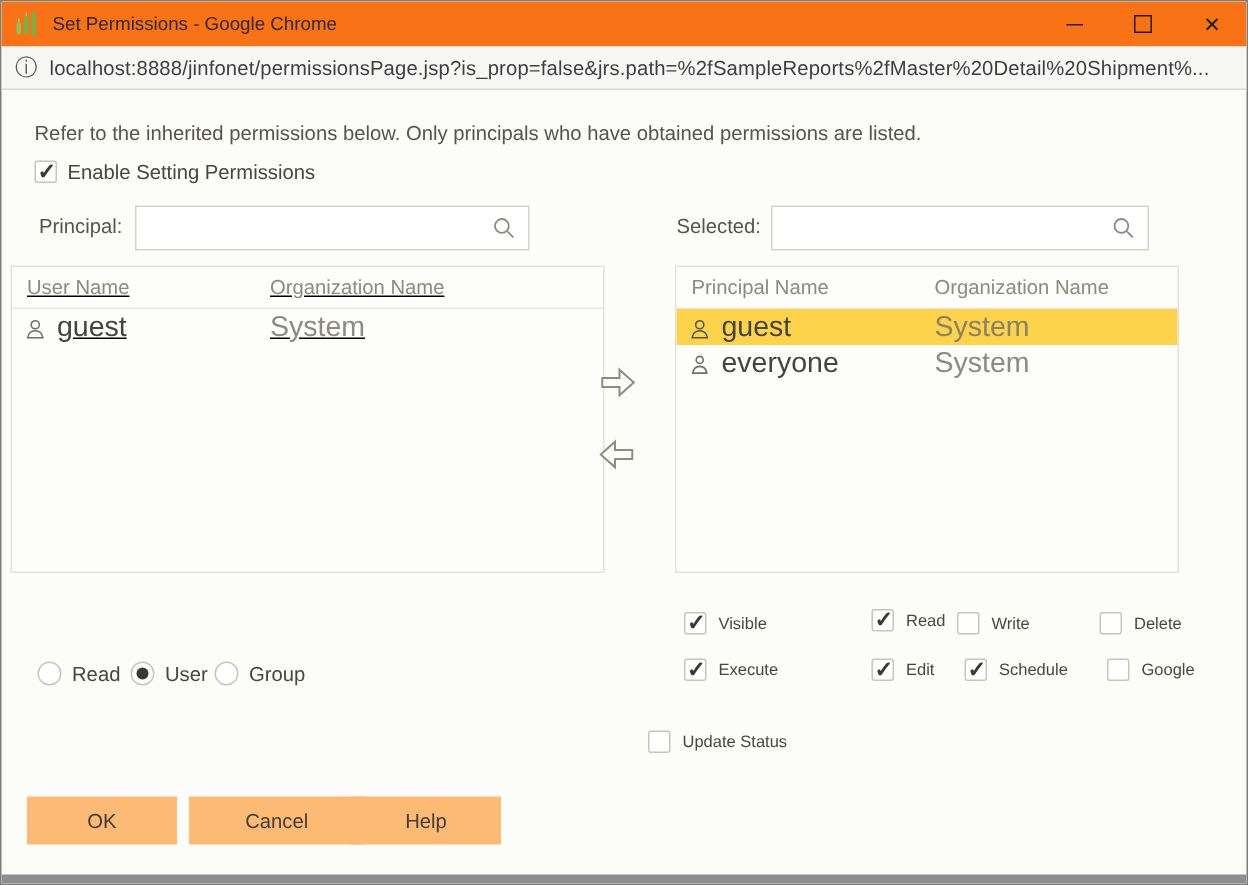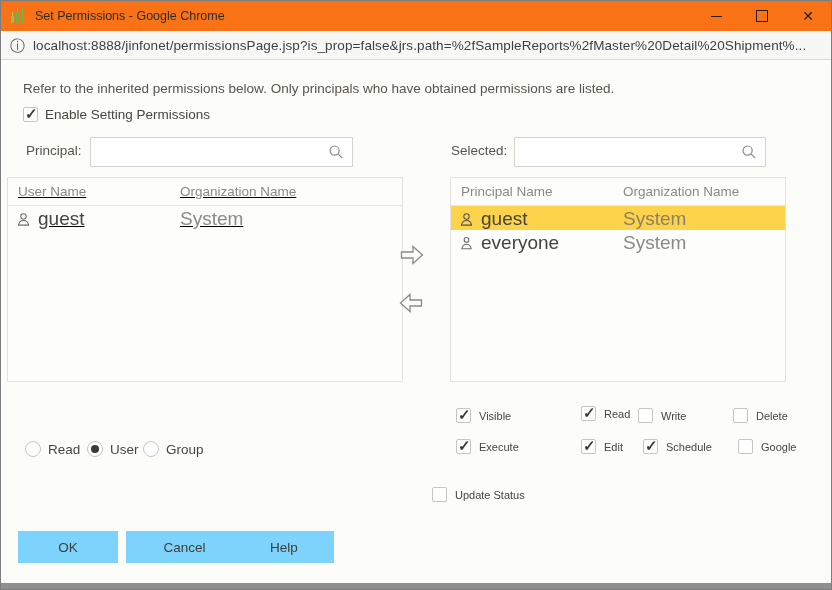--- a/index.html
+++ b/index.html
@@ -90,21 +90,21 @@
   
   .radio-item { position:absolute; top:440px; display:flex; align-items:center; gap:7px;
                 font-size:13.5px; color:#47463f; }
   .r0 { left:24px; } .r1 { left:86px; } .r2 { left:142px; }
   .radio { flex:none; width:16px; height:16px; border:1px solid #c6c5bf; border-radius:50%;
            background:#fff; box-sizing:border-box; position:relative; }
   .radio[data-state="true"]::after {
     content:""; position:absolute; inset:3px; border-radius:50%; background:#3a3934;
   }
   
-  .btn { position:absolute; top:530px; height:32px; background:#7dd3fc; border:none;
+  .btn { position:absolute; top:530px; height:32px; background:#fdba74; border:none;
          font-family:inherit; font-size:13.5px; color:#3f3e38; cursor:default; }
   .btn-ok { left:17px; width:100px; } .btn-cancel { left:125px; width:117px; } .btn-help { left:233px; width:100px; }
   .bottom-frame { position:absolute; left:0; right:0; bottom:0; height:6px; background:#8f8f8f; }
 </style>
 </head>
 <body>
 
 <div class="window">
 
   <div class="titlebar">

